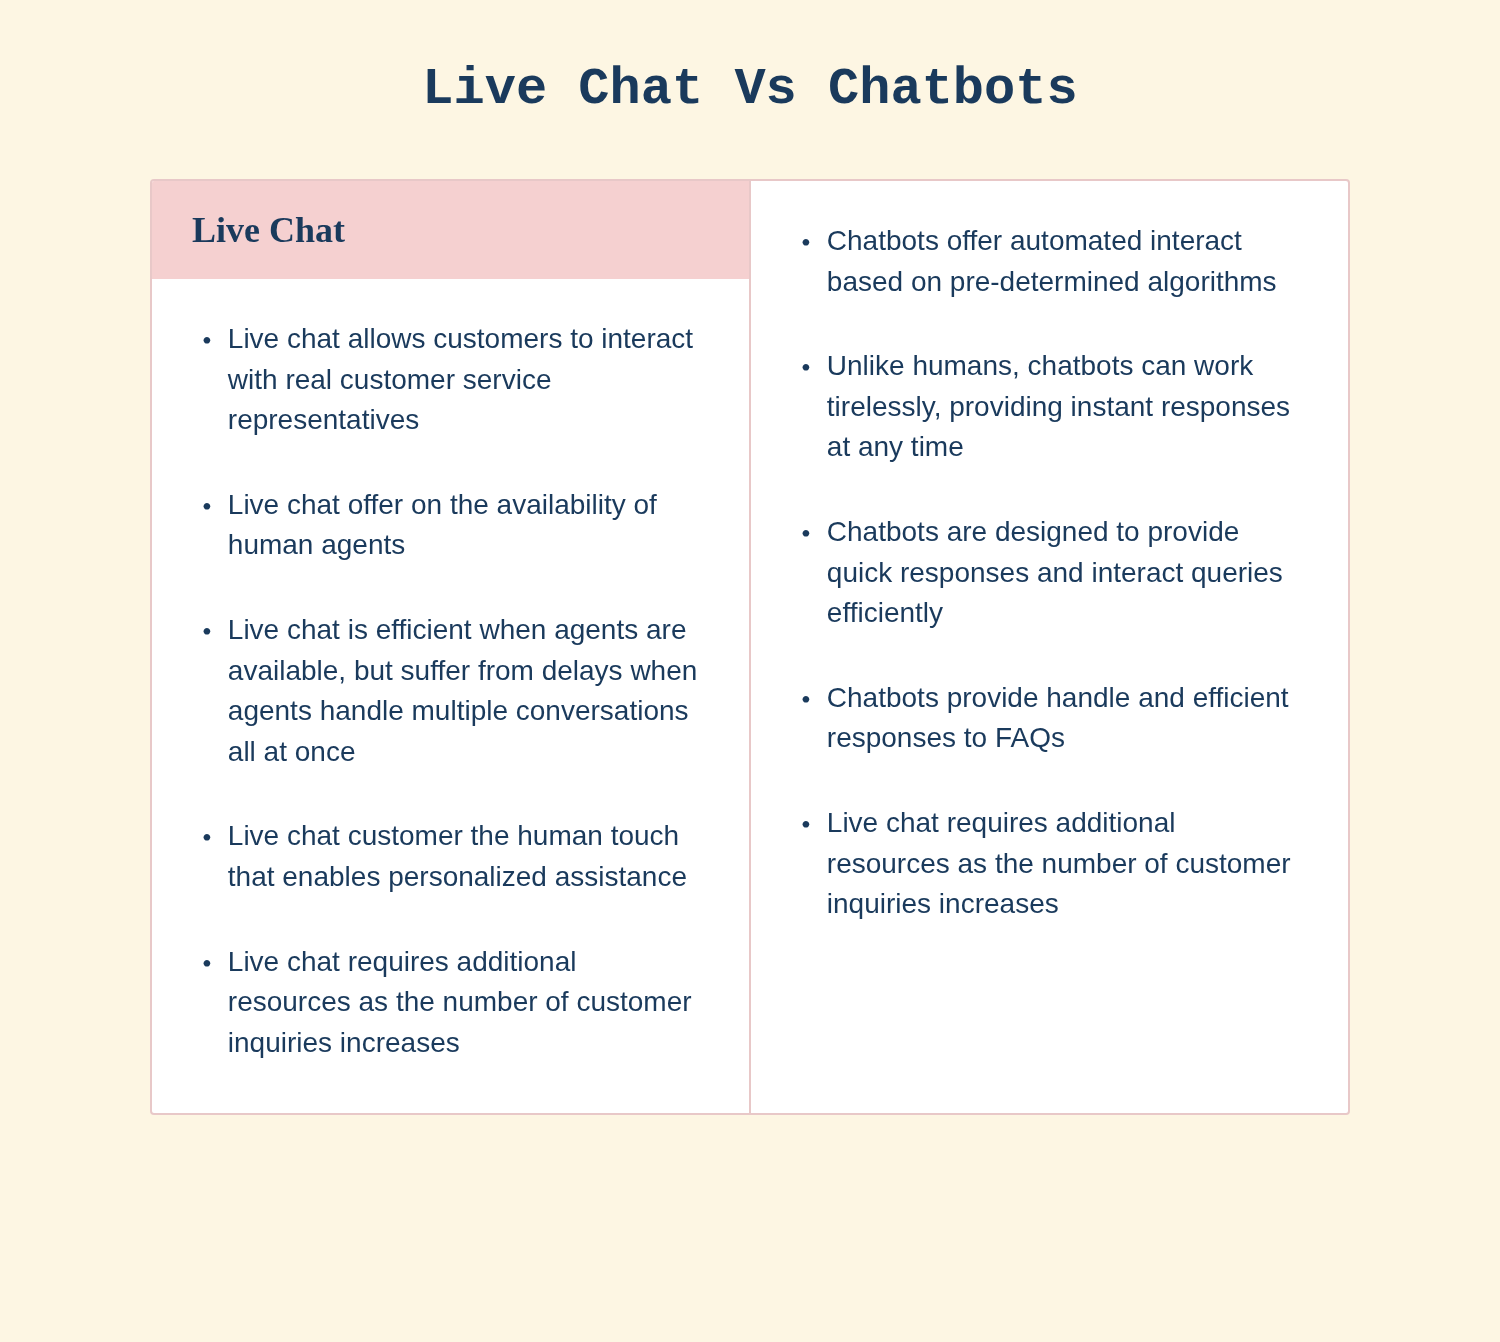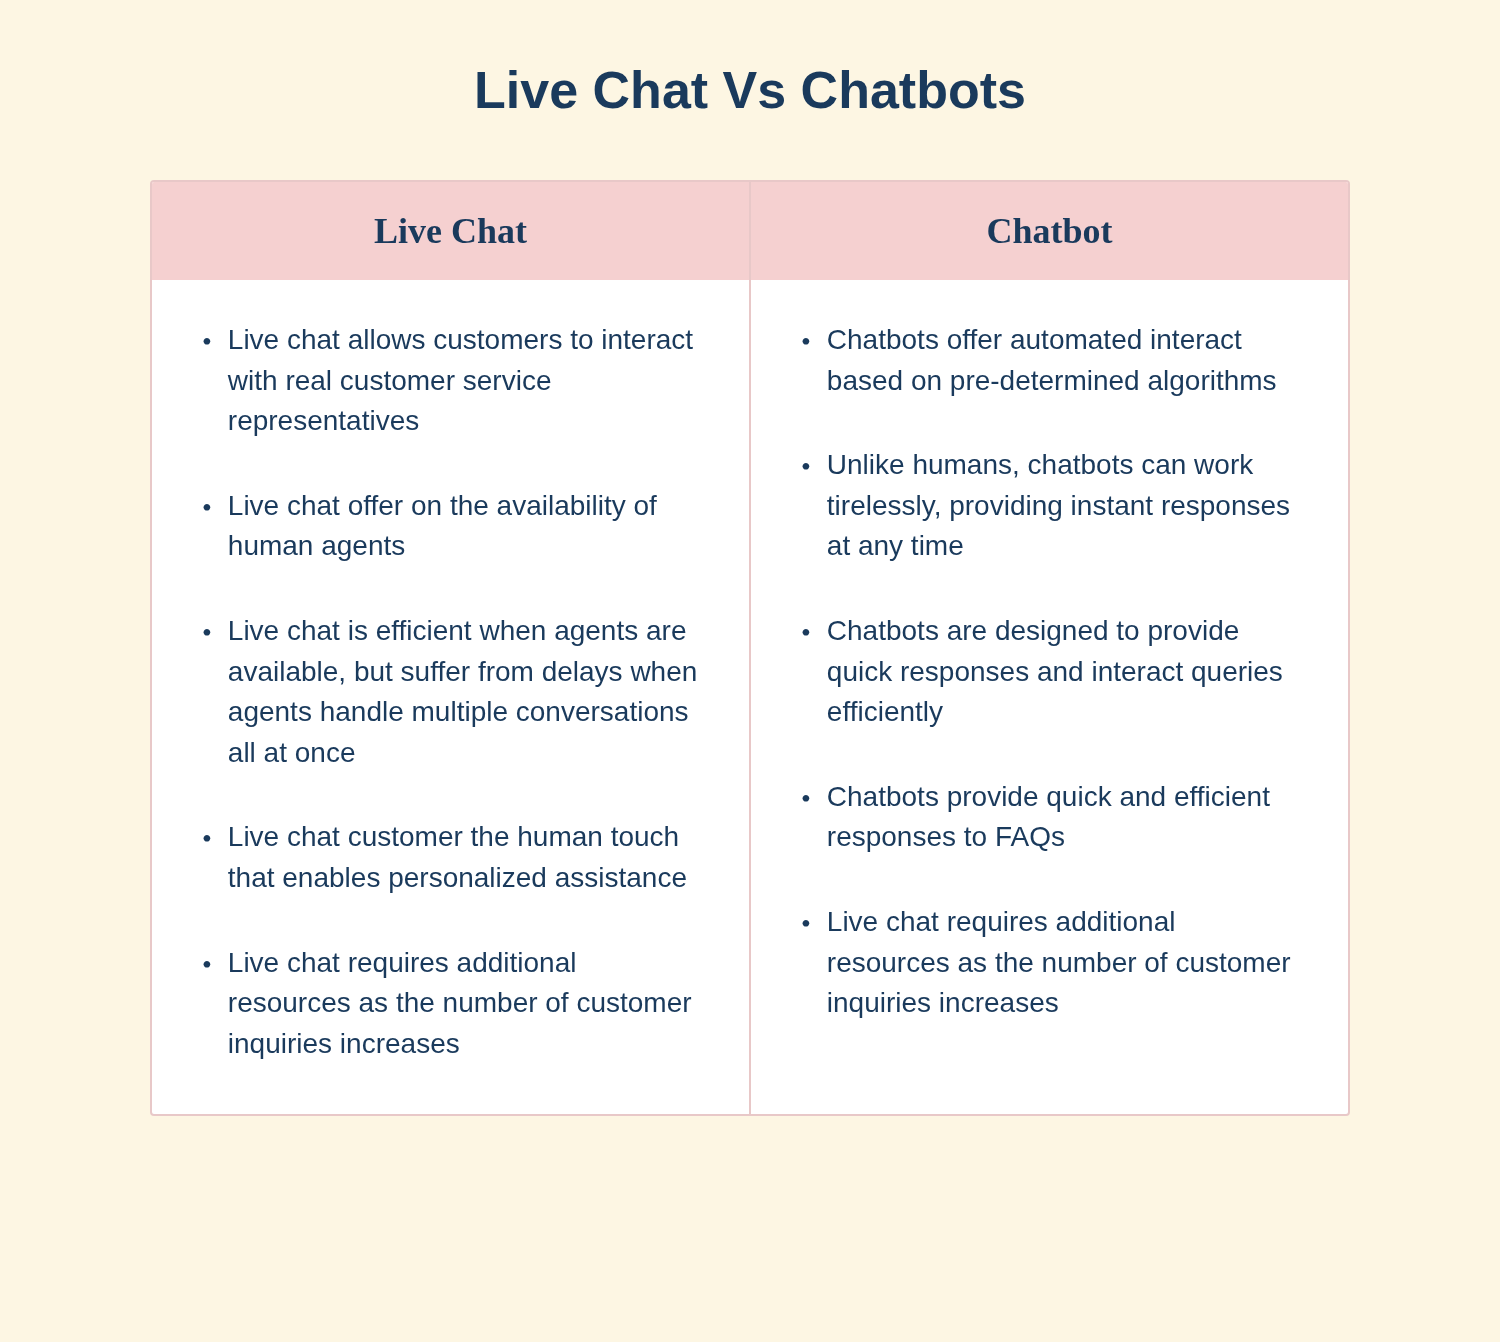--- a/index.html
+++ b/index.html
@@ -23,21 +23,21 @@
       width: 100%;
       max-width: 1200px;
     }
 
     .main-title {
       text-align: center;
       font-size: 52px;
       font-weight: 700;
       color: #1a3a5c;
       margin-bottom: 60px;
-      font-family: Liberation Sans, sans-serif;
+      font-family: Liberation Mono, monospace;
     }
 
     .comparison-table {
       display: flex;
       width: 100%;
       border: 2px solid #e8c8c8;
       border-radius: 4px;
       background: #fff;
       overflow: hidden;
     }
@@ -48,21 +48,21 @@
       flex-direction: column;
     }
 
     .column:first-child {
       border-right: 2px solid #e8c8c8;
     }
 
     .column-header {
       background-color: #f5d0d0;
       padding: 28px 40px;
-      text-align: center;
+      text-align: left;
     }
 
     .column-header-text {
       font-size: 36px;
       font-weight: 700;
       color: #1a3a5c;
       font-family: Georgia, serif;
     }
 
     .column-body {
@@ -134,43 +134,40 @@
 
         <div class="bullet-item">
           <span class="bullet-dot">•</span>
           <span class="bullet-text">Live chat  requires additional resources as the number of customer inquiries increases</span>
         </div>
 
       </div>
     </div>
 
     <div class="column">
-      <div class="column-header">
-        <span class="column-header-text">Chatbot</span>
-      </div>
       <div class="column-body">
 
         <div class="bullet-item">
           <span class="bullet-dot">•</span>
           <span class="bullet-text">Chatbots offer automated interact based on pre-determined algorithms</span>
         </div>
 
         <div class="bullet-item">
           <span class="bullet-dot">•</span>
           <span class="bullet-text">Unlike humans, chatbots can work tirelessly, providing instant responses at any time</span>
         </div>
 
         <div class="bullet-item">
           <span class="bullet-dot">•</span>
           <span class="bullet-text">Chatbots are designed to provide quick responses and interact queries efficiently</span>
         </div>
 
         <div class="bullet-item">
           <span class="bullet-dot">•</span>
-          <span class="bullet-text">Chatbots provide quick and efficient responses to FAQs</span>
+          <span class="bullet-text">Chatbots provide handle and efficient responses to FAQs</span>
         </div>
 
         <div class="bullet-item">
           <span class="bullet-dot">•</span>
           <span class="bullet-text">Live chat  requires additional resources as the number of customer inquiries increases</span>
         </div>
 
       </div>
     </div>
 

